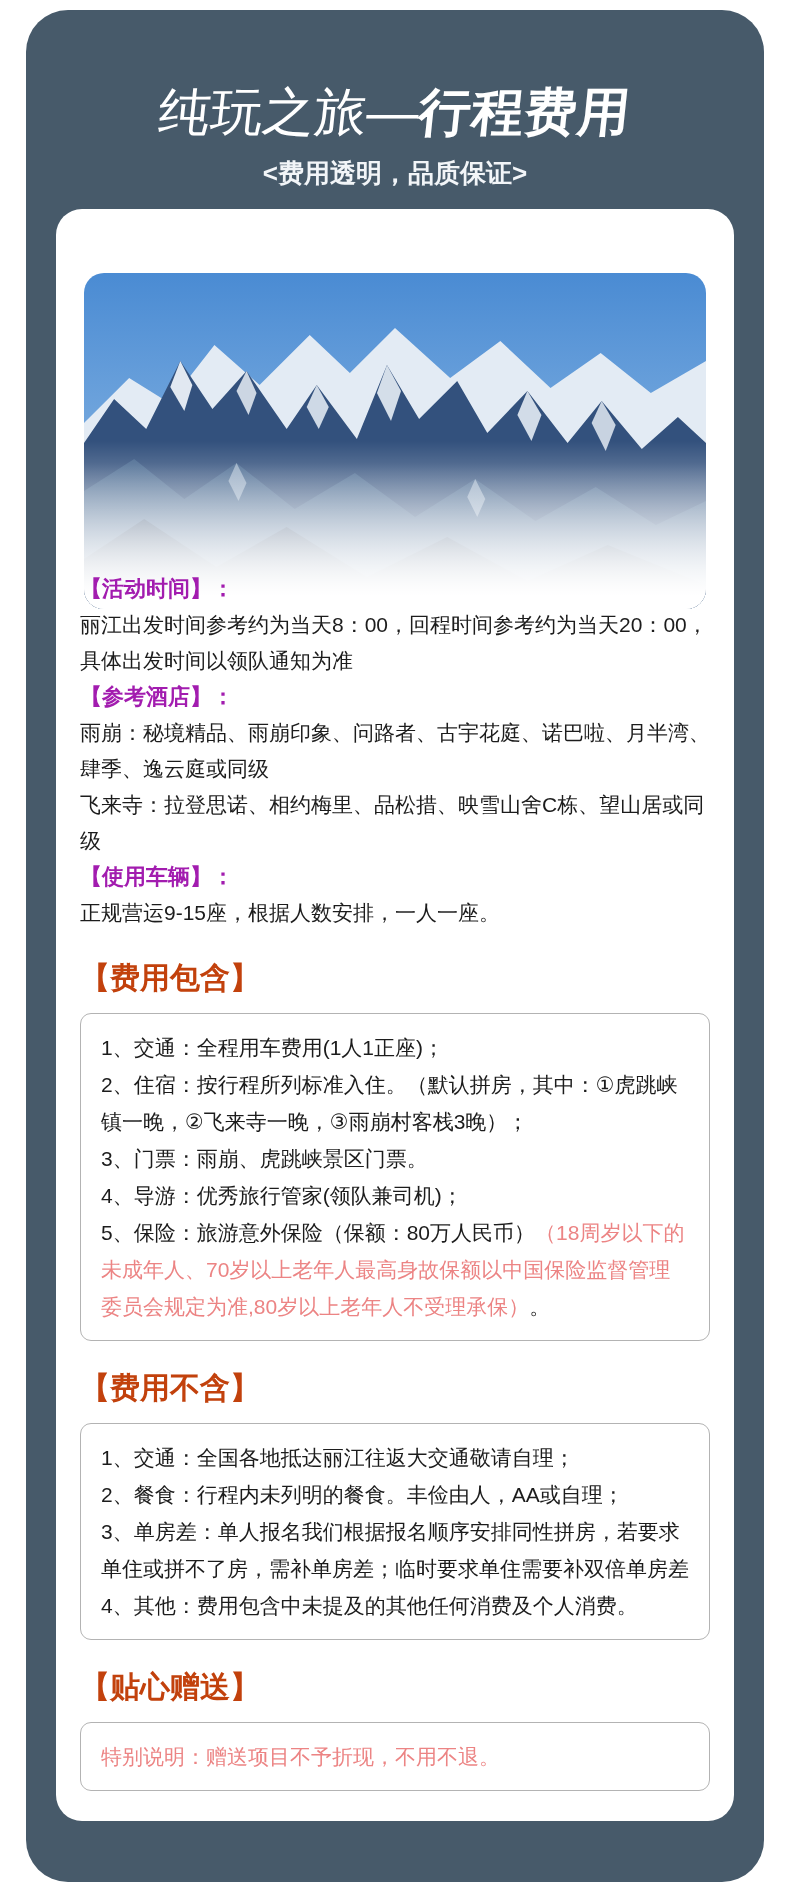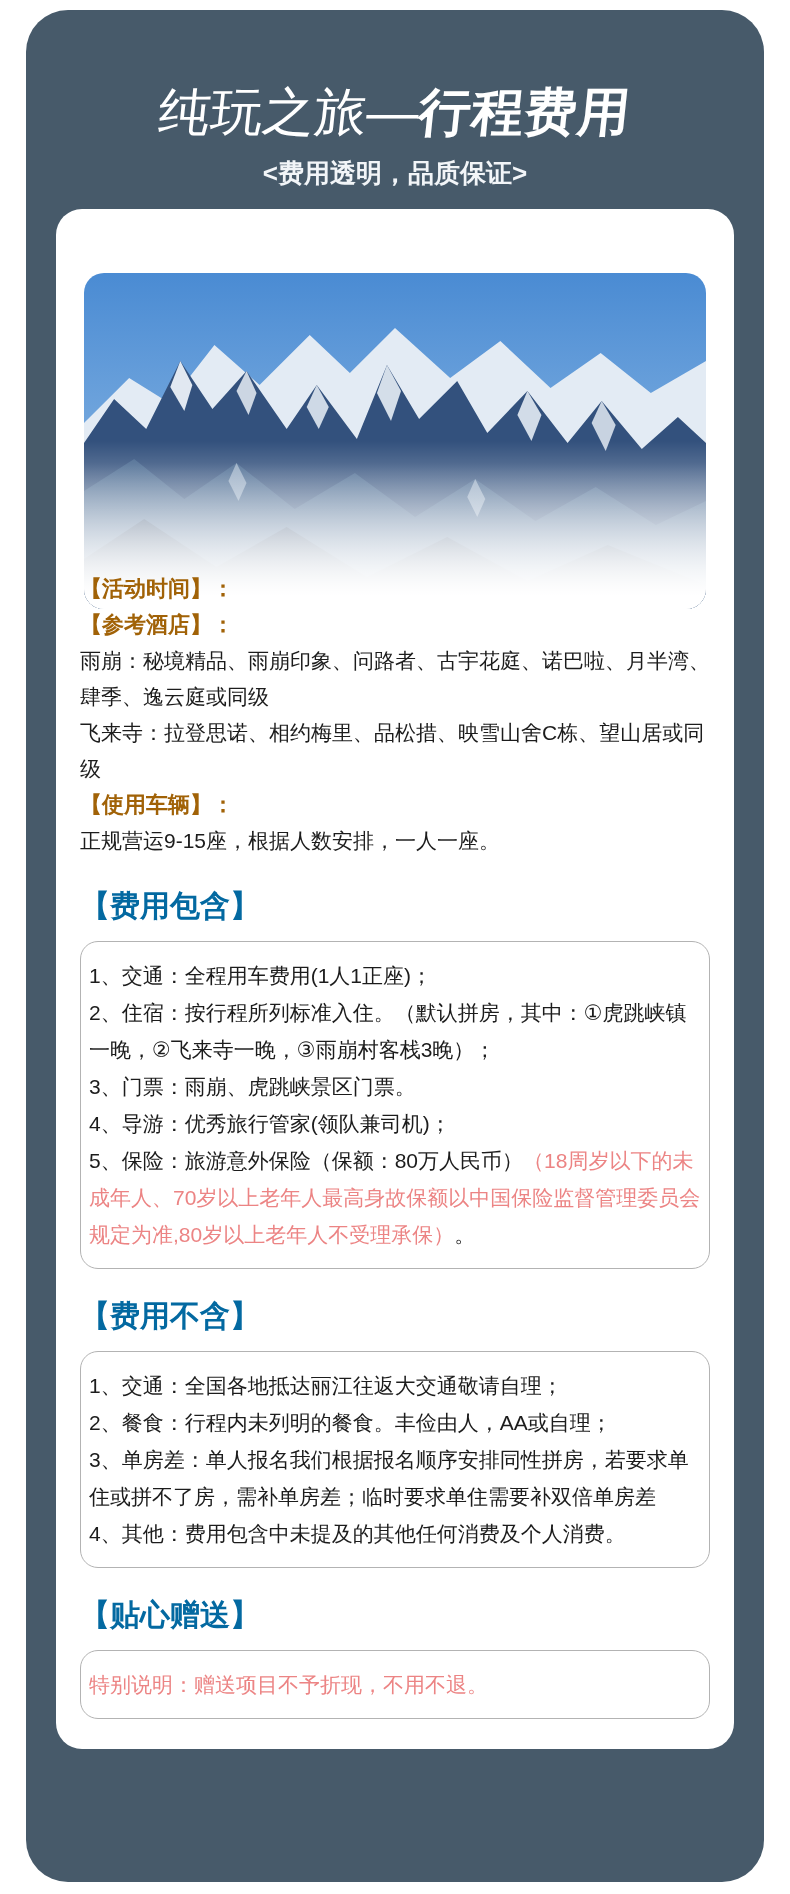--- a/index.html
+++ b/index.html
@@ -42,29 +42,29 @@
     position:relative;
     width:622px;margin:0 auto;height:336px;
     border-radius:20px;overflow:hidden;
   }
   .hero svg{display:block;width:100%;height:100%;}
   .hero .fade{
     position:absolute;left:0;top:0;right:0;bottom:0;
     background:linear-gradient(180deg,rgba(255,255,255,0) 50%,rgba(255,255,255,.55) 75%,#ffffff 96%);
   }
   .info{position:relative;margin-top:-38px;color:#1c1c1c;}
-  .info-heading{font-size:22px;font-weight:800;line-height:36px;color:#a16207;}
+  .info-heading{font-size:22px;font-weight:800;line-height:36px;color:#a21caf;}
   .info-line{font-size:21px;line-height:36px;color:#1c1c1c;}
   .big-heading{
-    margin-top:26px;font-size:30px;font-weight:800;color:#0369a1;line-height:42px;
+    margin-top:26px;font-size:30px;font-weight:800;color:#c2410c;line-height:42px;
   }
   .fee-box{
     margin-top:14px;
-    border:1px solid #b3b3b3;border-radius:18px;
-    padding:15px 8px;
+    border:1px solid #b3b3b3;border-radius:11px;
+    padding:15px 20px;
   }
   .fee-item{margin:0;font-size:21px;line-height:37px;color:#1c1c1c;}
   .fee-item .red{color:#ec8484;}
 </style>
 </head>
 <body>
 
 <div class="panel">
 
 
@@ -108,20 +108,21 @@
 
         <polygon fill="#2b4568" points="0,286 60,246 132,294 202,254 282,304 362,264 442,308 522,272 620,312 620,336 0,336"></polygon>
 
         <rect x="0" y="190" width="620" height="146" fill="url(#mist)"></rect>
       </svg>
       <div class="fade"></div>
     </div>
 
     <div class="info">
         <div class="info-heading">【活动时间】：</div>
+        <div class="info-line">丽江出发时间参考约为当天8：00，回程时间参考约为当天20：00，具体出发时间以领队通知为准</div>
         <div class="info-heading">【参考酒店】：</div>
         <div class="info-line">雨崩：秘境精品、雨崩印象、问路者、古宇花庭、诺巴啦、月半湾、肆季、逸云庭或同级</div>
         <div class="info-line">飞来寺：拉登思诺、相约梅里、品松措、映雪山舍C栋、望山居或同级</div>
         <div class="info-heading">【使用车辆】：</div>
         <div class="info-line">正规营运9-15座，根据人数安排，一人一座。</div>
       </div>
 
     <div>
         <div class="big-heading">【费用包含】</div>
         <div class="fee-box">

